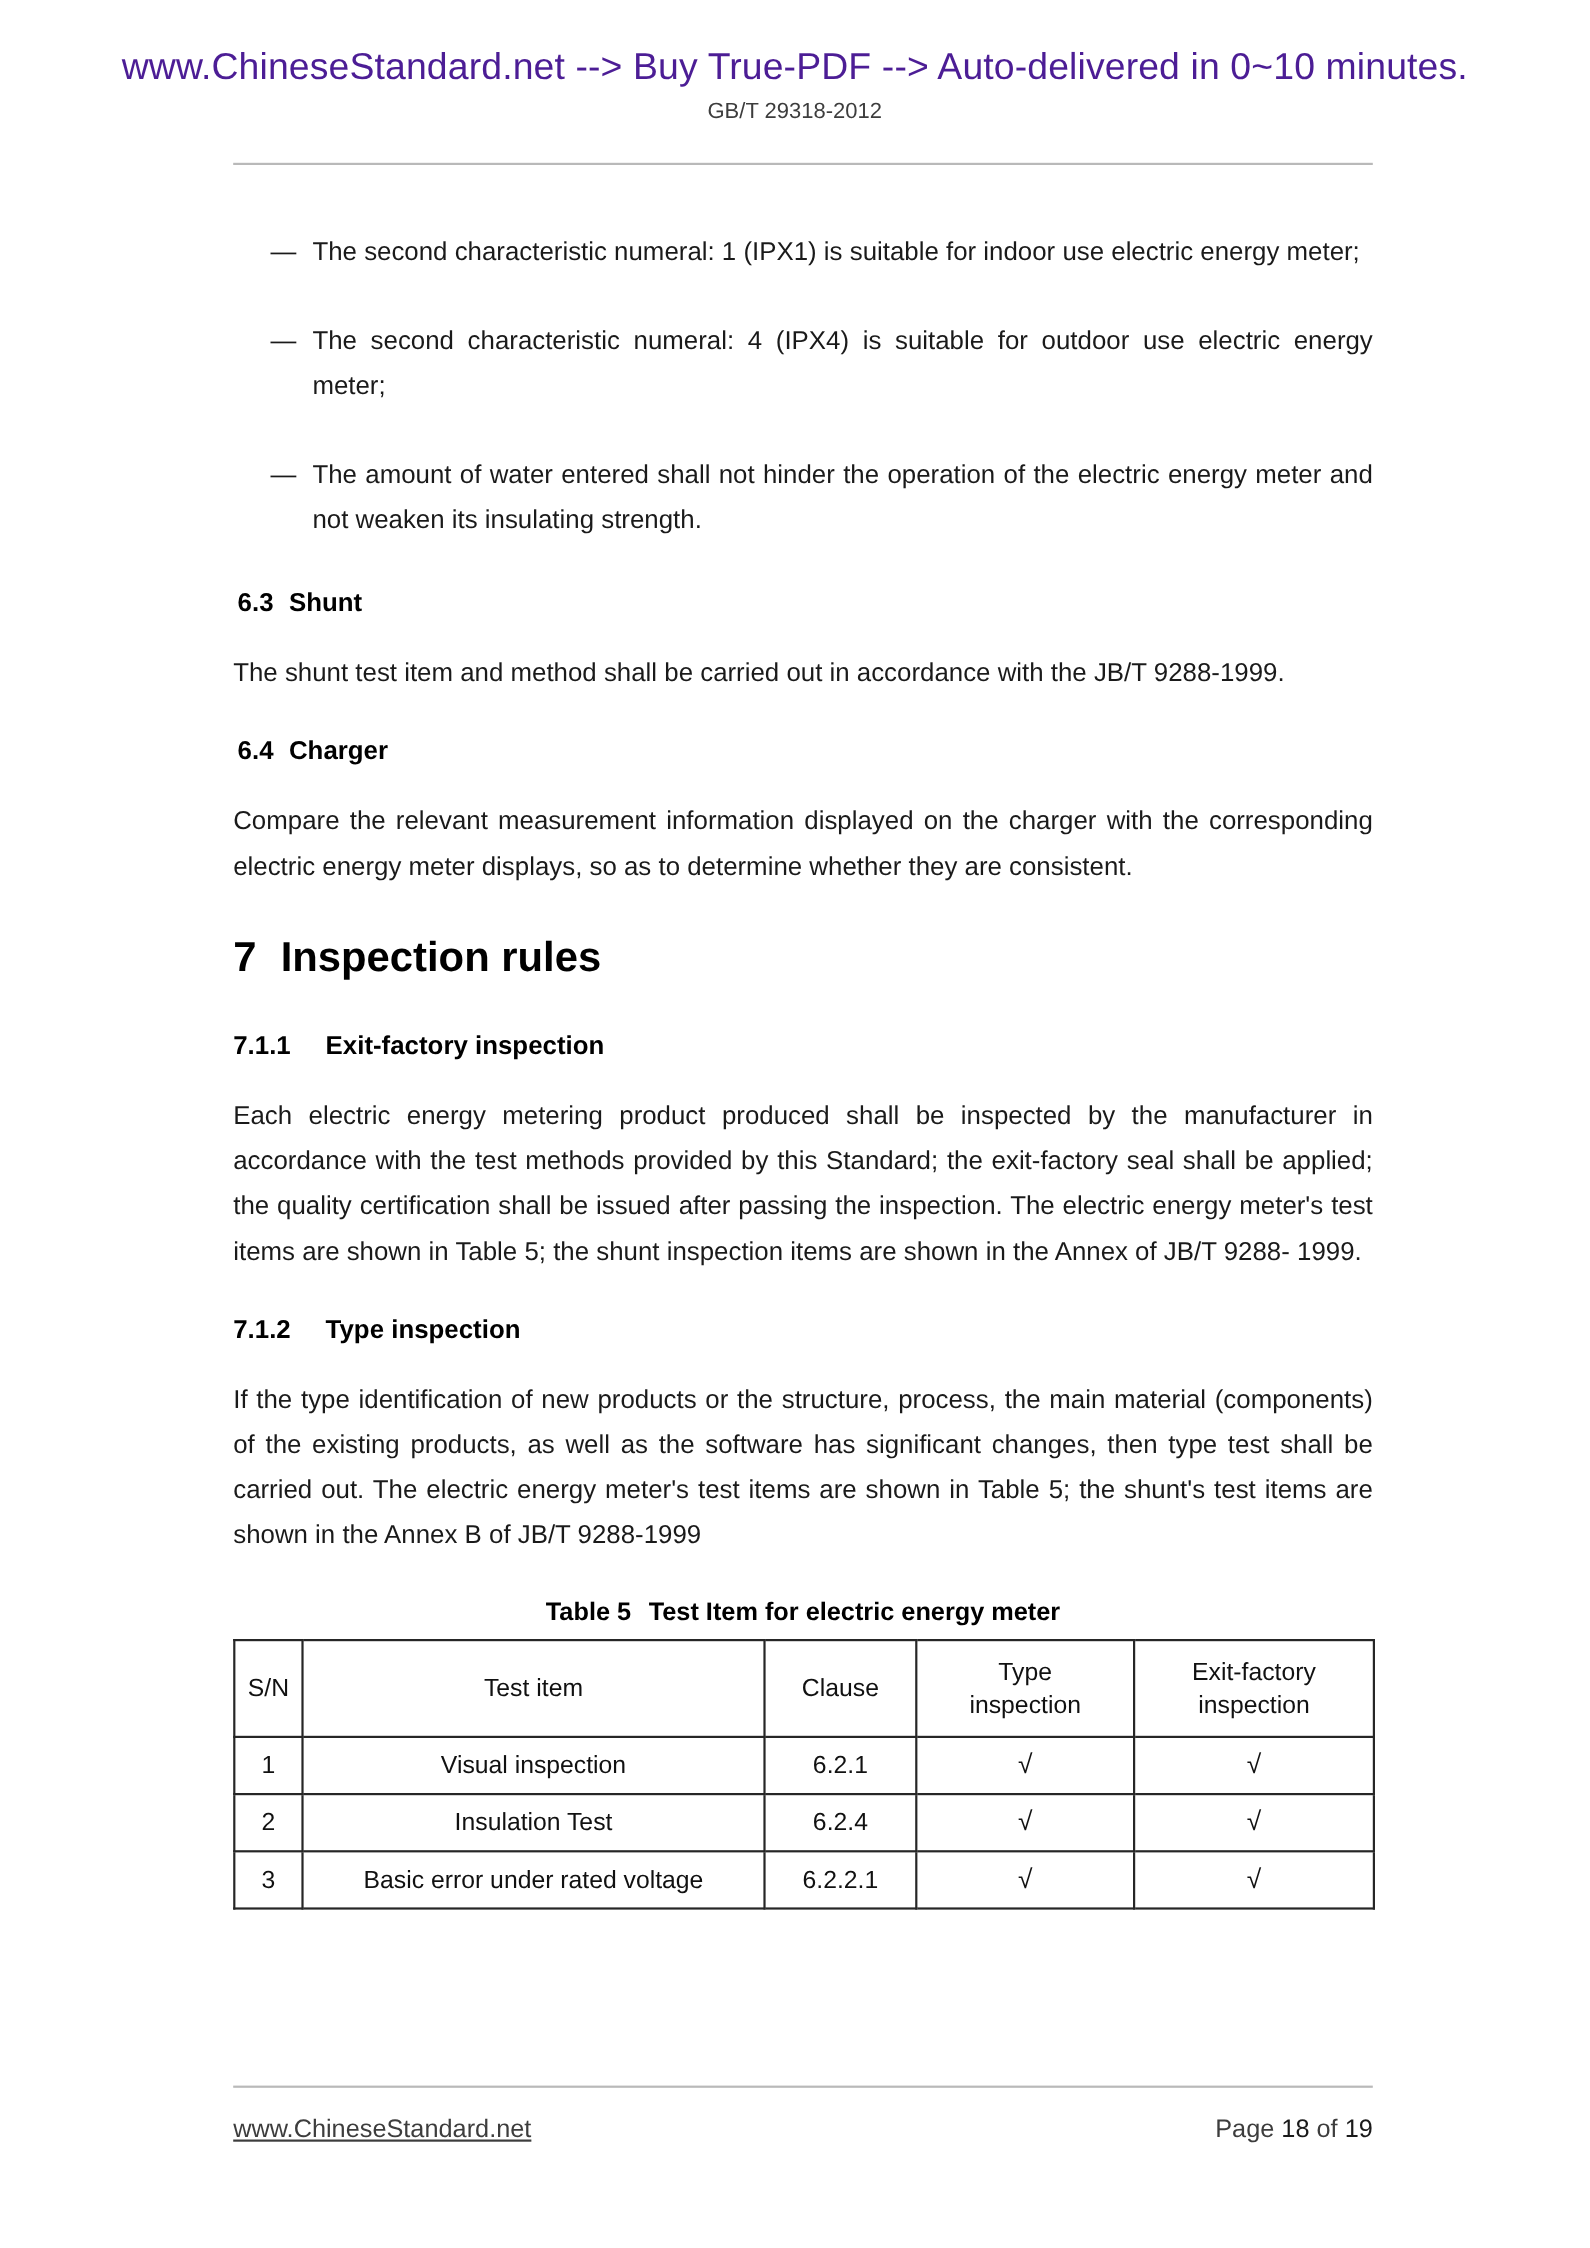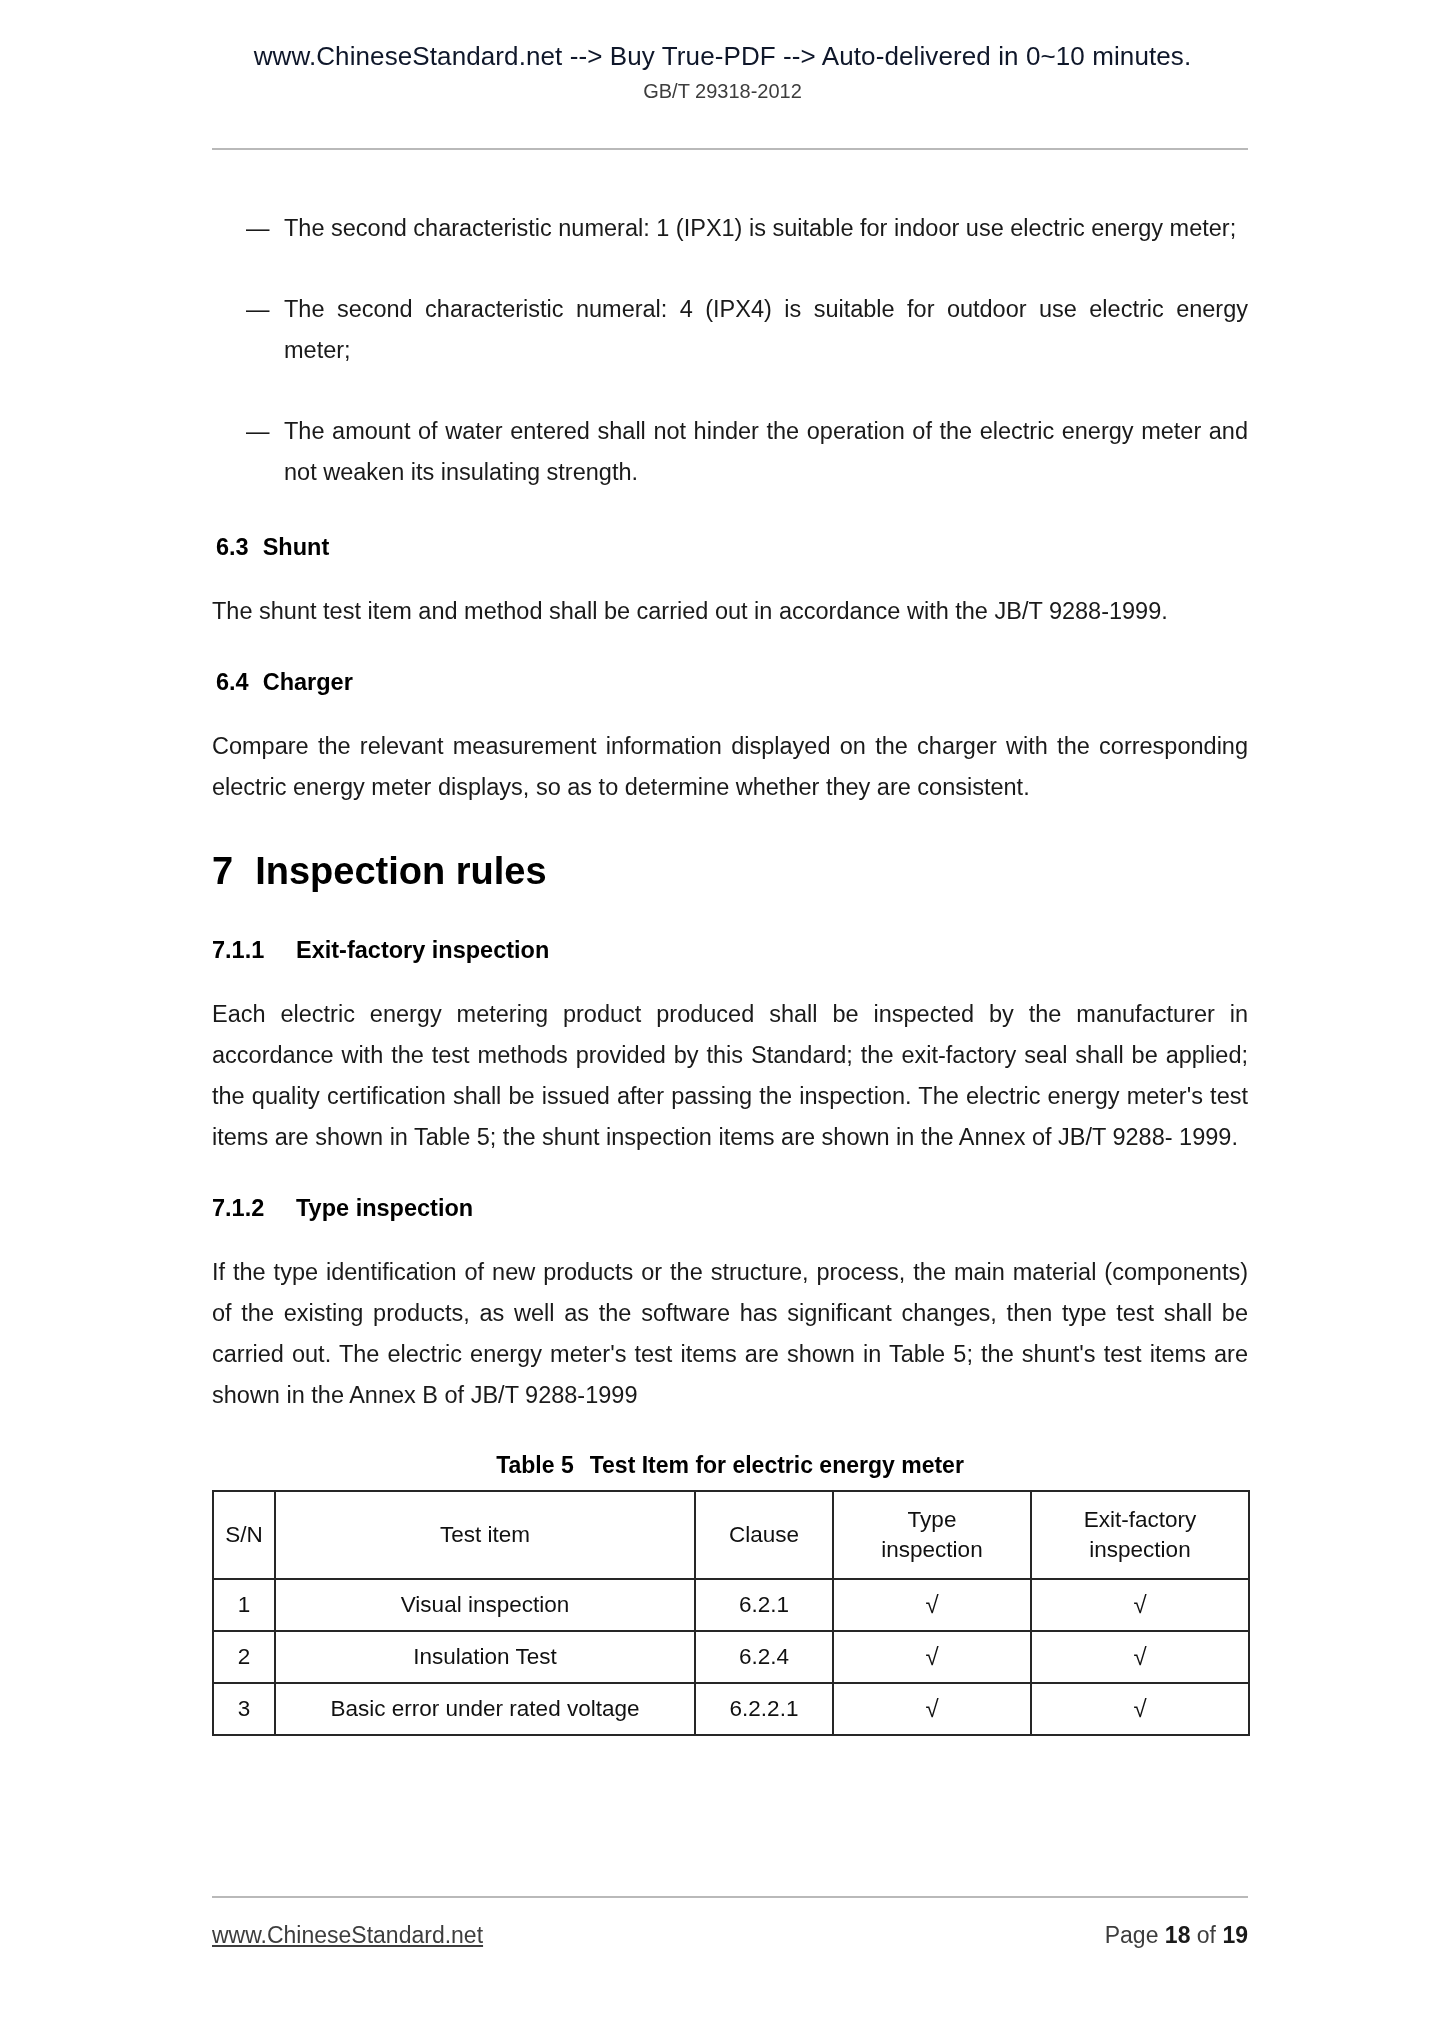--- a/index.html
+++ b/index.html
@@ -22,22 +22,22 @@
 
   
   .header {
     position: absolute;
     top: 40px;
     left: 0;
     width: 1445px;
     text-align: center;
   }
   .header-promo {
-    font-size: 26px;
-    color: #0f172a;
+    font-size: 34px;
+    color: #4c1d95;
     letter-spacing: 0.1px;
     line-height: 1.25;
     white-space: nowrap;
   }
   .header-std {
     font-size: 20px;
     color: #3d3d3d;
     margin-top: 6px;
     line-height: 1.2;
   }
@@ -182,21 +182,21 @@
     display: flex;
     justify-content: space-between;
     align-items: baseline;
     font-size: 23px;
     color: #3d3d3d;
   }
   .footer-link {
     text-decoration: underline;
     color: #3d3d3d;
   }
-  .footer-page .pnum { font-weight: bold; color: #1a1a1a; }
+  .footer-page .pnum { font-weight: normal; color: #1a1a1a; }
 </style>
 </head>
 <body>
 
 <div class="page">
 
   <div class="header">
     <div class="header-promo">www.ChineseStandard.net --&gt; Buy True-PDF --&gt; Auto-delivered in 0~10 minutes.</div>
     <div class="header-std">GB/T 29318-2012</div>
   </div>

